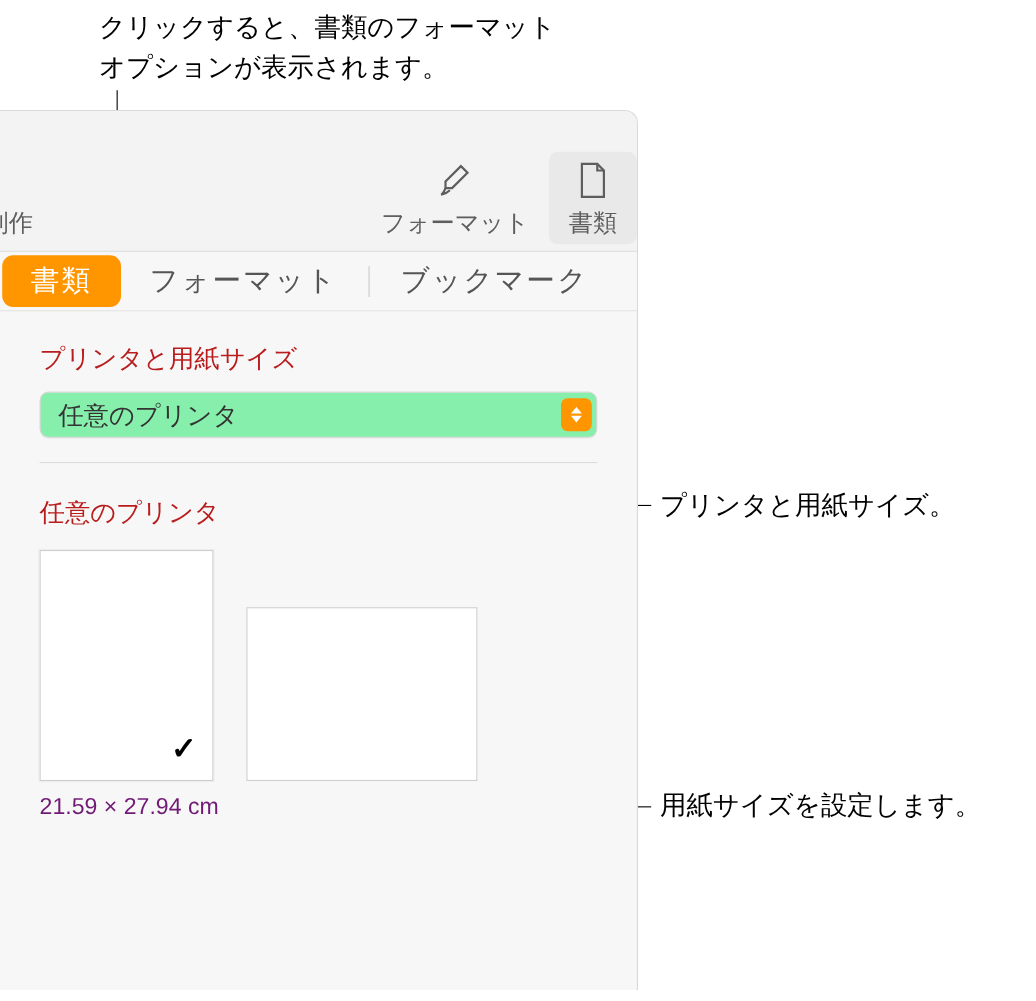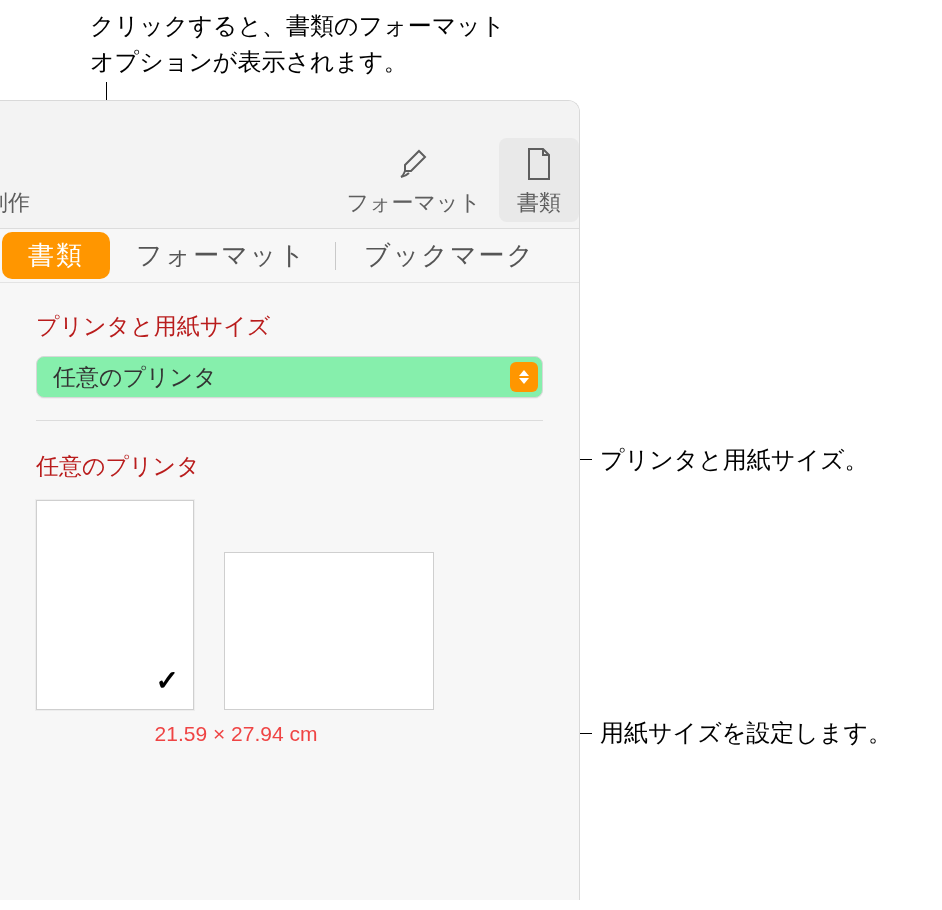--- a/index.html
+++ b/index.html
@@ -181,23 +181,23 @@
     bottom: 12px;
     font-size: 28px;
     font-weight: 700;
     color: #000;
   }
   .thumb.selected {
     box-shadow: 0 0 0 1px rgba(0,0,0,0.04);
   }
 
   .dim-label {
-    text-align: center;
+    text-align: left;
     font-size: 21px;
-    color: #ef4444;
+    color: #701a75;
     margin-top: 12px;
     width: 400px;
   }
 </style>
 </head>
 <body>
 
 <div class="callout callout-top">クリックすると、書類のフォーマットオプションが表示されます。</div>
 <div class="callout callout-paper">プリンタと用紙サイズ。</div>
 <div class="callout callout-orient">用紙サイズを設定します。</div>

